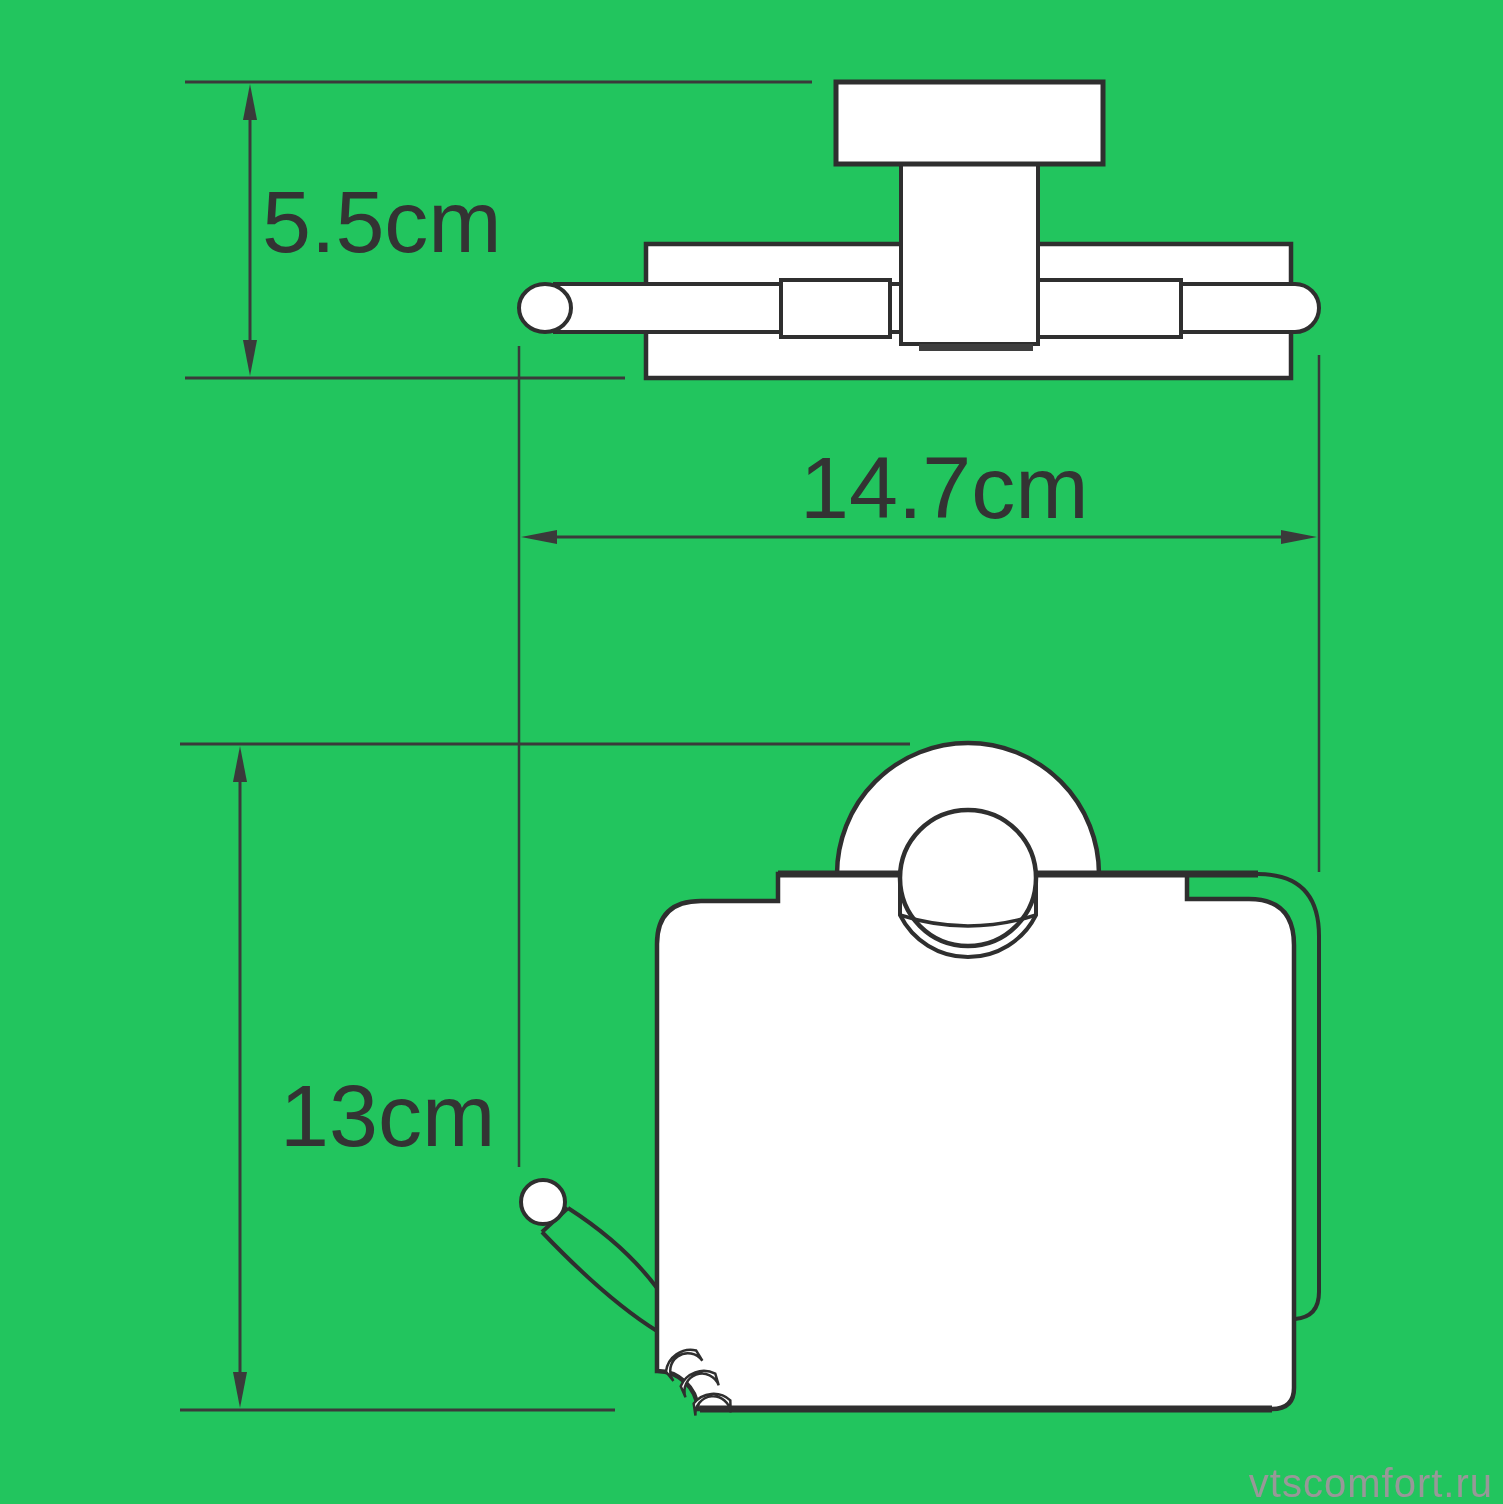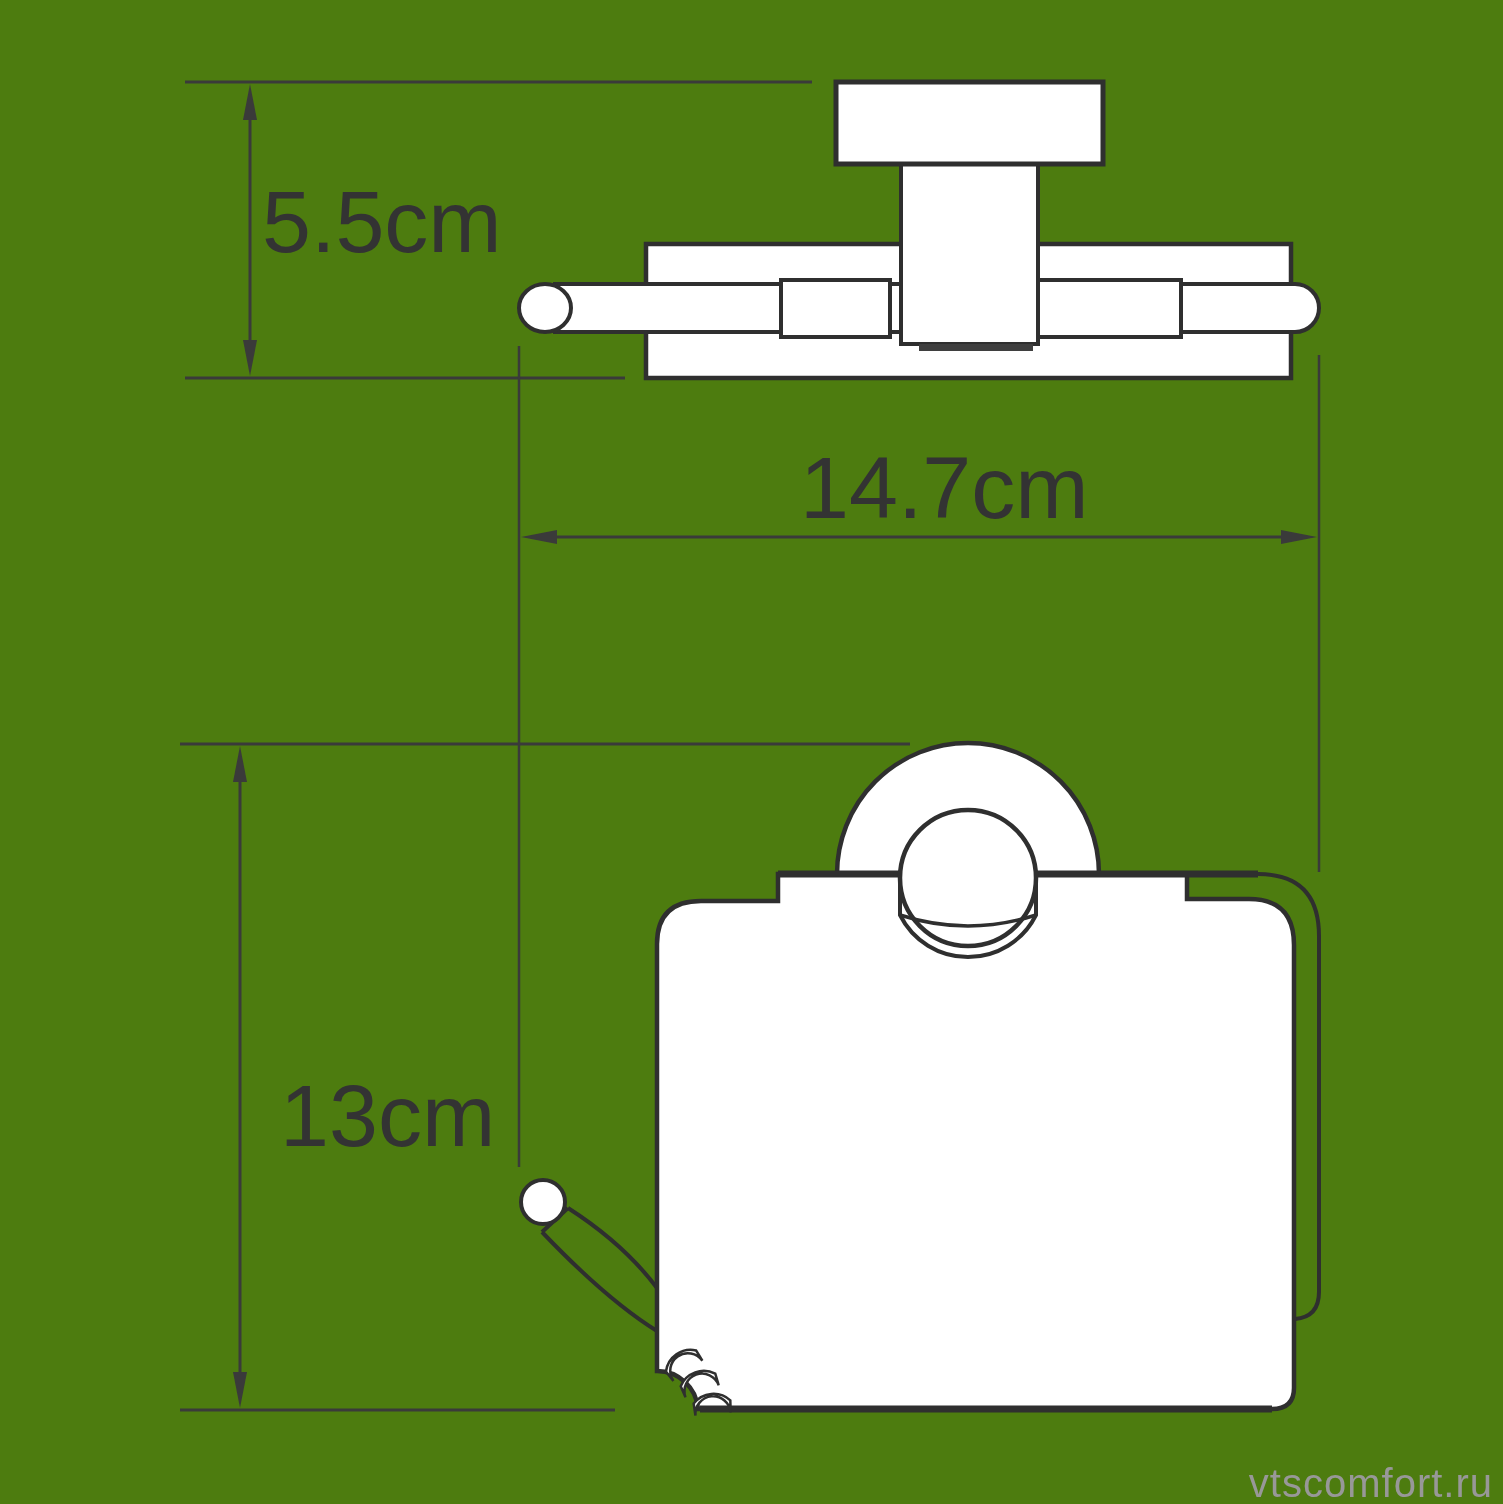--- a/index.html
+++ b/index.html
@@ -1,19 +1,19 @@
 <!DOCTYPE html>
 <html><head>
 <meta charset="utf-8">
 <style>
   html,body{margin:0;padding:0;background:#fff;}
   .stage{
     position:relative;
     width:1503px;height:1504px;
-    background:#4d7c0f;
+    background:#22c55e;
     font-family:"Liberation Sans", sans-serif;
     overflow:hidden;
   }
   svg{display:block;}
   .dim-label{
     font-family:"Liberation Sans", sans-serif;
     font-size:88px;
     fill:#333333;
   }
   .watermark{

